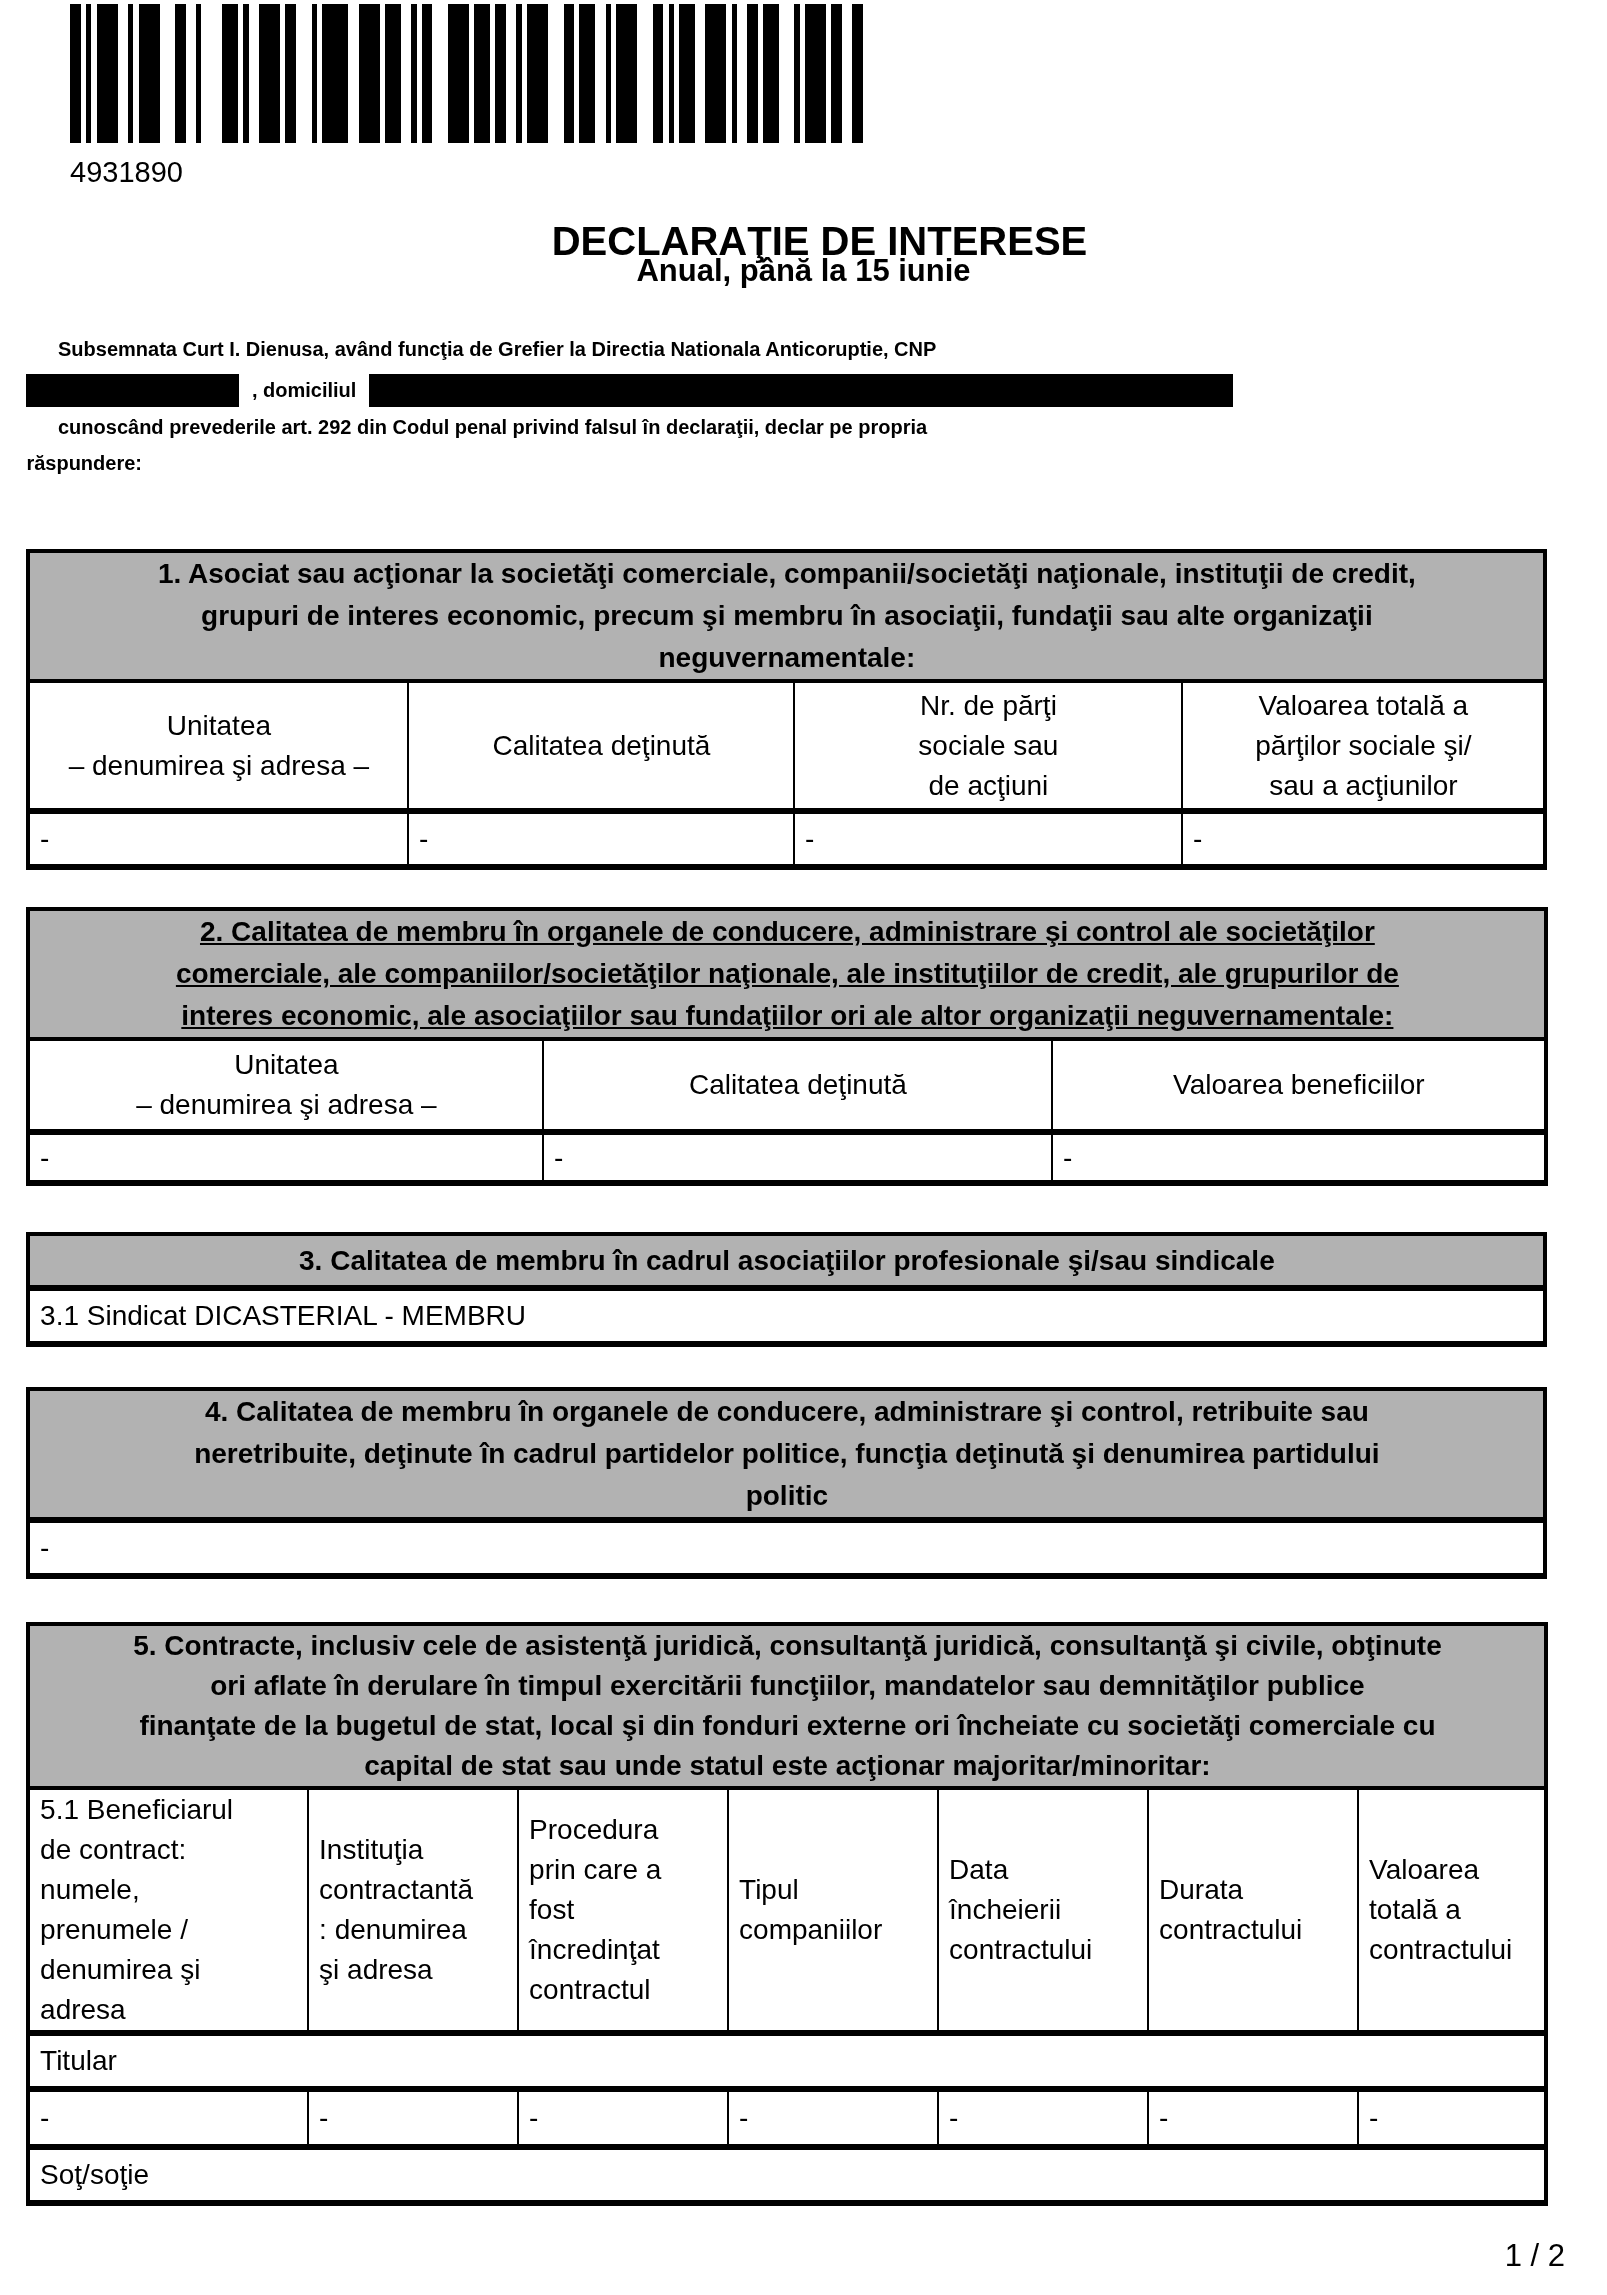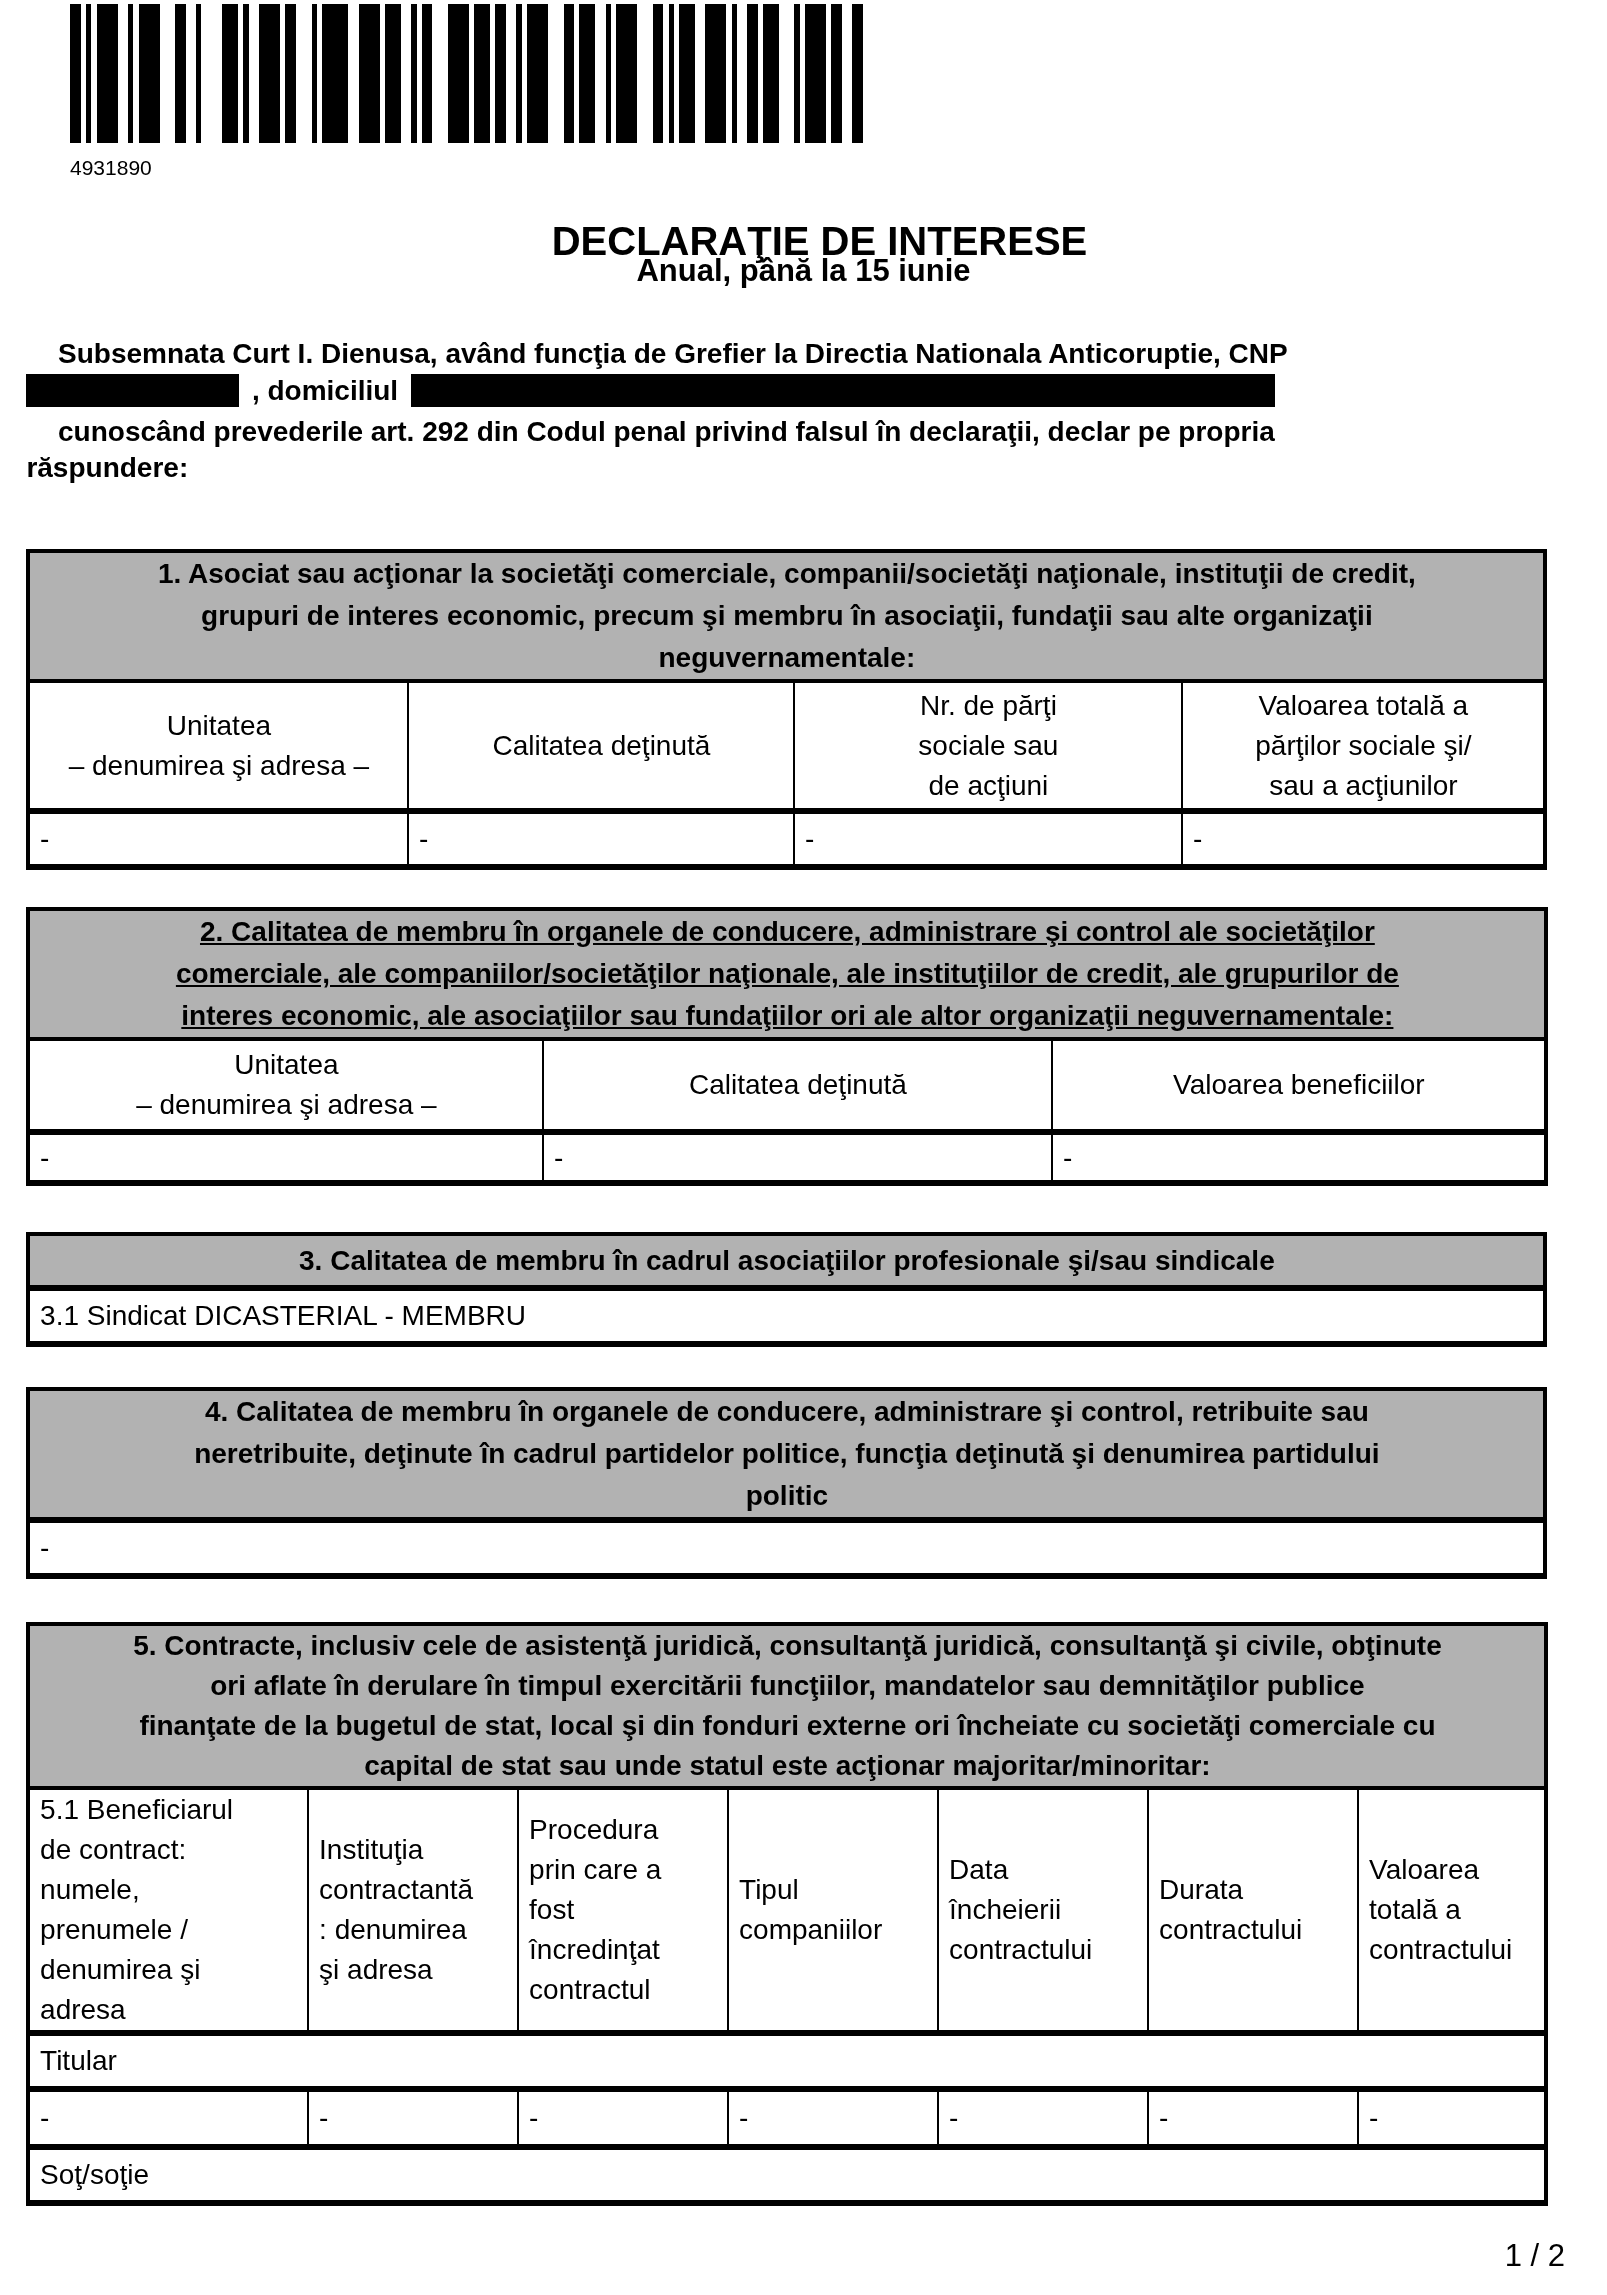--- a/index.html
+++ b/index.html
@@ -2,26 +2,26 @@
 <html style="font-size:11px"><head>
 <meta charset="utf-8">
 <style>
   html,body{margin:0;padding:0;background:#fff;}
   .page{
     position:relative;width:1607px;height:2295px;background:#fff;
     font-family:"Liberation Sans","DejaVu Sans",sans-serif;color:#000;overflow:hidden;
   }
   
   .barcode{position:absolute;left:70px;top:4.2px;}
-  .barcode-number{position:absolute;left:70px;top:156px;font-size:21px;font-weight:normal;}
+  .barcode-number{position:absolute;left:70px;top:156px;font-size:29px;font-weight:normal;}
   
   .title{position:absolute;left:0;top:203px;width:100%;text-align:center;font-size:40px;font-weight:bold;margin:16px;}
   .subtitle{position:absolute;left:0;top:253px;width:100%;text-align:center;font-size:31px;font-weight:bold;}
   
-  .intro-line{position:absolute;font-size:28px;font-weight:bold;white-space:nowrap;}
+  .intro-line{position:absolute;font-size:20px;font-weight:bold;white-space:nowrap;}
   .il1{left:58px;top:338px;}
   .il2{left:26.4px;top:373px;display:flex;align-items:center;height:35px;}
   .il3{left:58px;top:416px;}
   .il4{left:26.4px;top:452px;}
   .redact{display:inline-block;height:33px;background:#000;}
   .redact.r1{width:213px;}
   .redact.r2{width:864px;}
   .il2 .frag{margin:0 12.5px;}
   
   .tbl{position:absolute;left:26.4px;border-collapse:collapse;table-layout:fixed;width:1220px;border:4.2px solid #000;}

